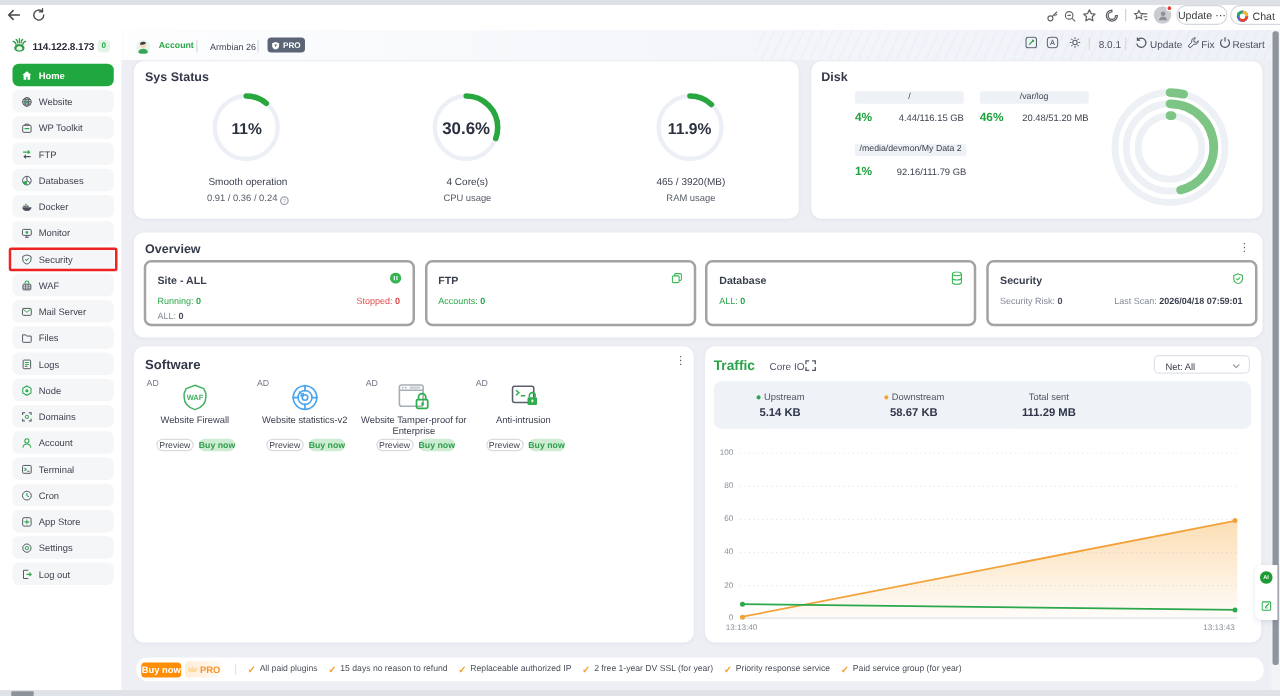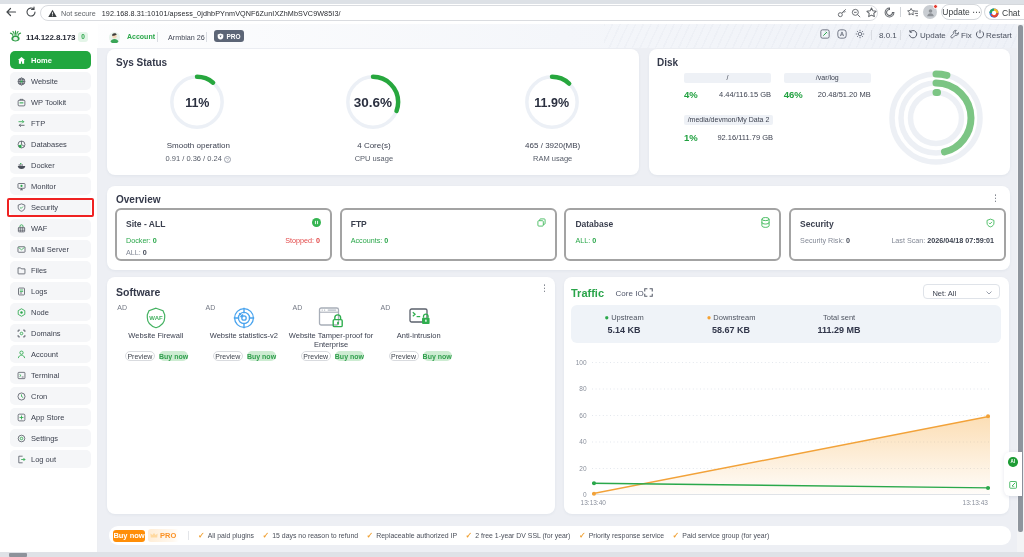--- a/index.html
+++ b/index.html
@@ -77,29 +77,20 @@
 <div id="stage">
 
   <div id="chrome">
     <div class="topstrip"></div>
     <svg class="navico" style="left:5px" width="12" height="12" viewBox="0 0 12 12">
         <path d="M10.5 6H2M5.5 2.5L2 6l3.5 3.5" stroke="#45494d" stroke-width="1.2" fill="none" stroke-linecap="round"></path>
       </svg>
     <svg class="navico" style="left:25px" width="12" height="12" viewBox="0 0 12 12">
         <path d="M10 6a4 4 0 1 1-1.2-2.8M9 1v2.5H6.5" stroke="#45494d" stroke-width="1.1" fill="none" stroke-linecap="round"></path>
       </svg>
-    <div id="urlbar">
-      <svg class="warn" width="9" height="9" viewBox="0 0 10 10">
-          <path d="M5 0.8L9.7 9H0.3z" fill="#3c4043"></path>
-          <rect x="4.5" y="3.6" width="1" height="2.6" fill="#fff"></rect>
-          <rect x="4.5" y="7" width="1" height="1" fill="#fff"></rect>
-        </svg>
-      <span class="ns">Not secure</span>
-      <span class="url">192.168.8.31:10101/apsess_0jdhbPYnmVQNF6ZunIXZhMbSVC9W85I3/</span>
-    </div>
 
     <svg class="abs" style="left:837px; top:8px;" width="10" height="10" viewBox="0 0 12 12">
         <circle cx="4" cy="8" r="2.4" fill="none" stroke="#5f6368" stroke-width="1.1"></circle>
         <path d="M5.8 6.2L10.5 1.5M8.7 3.3l1.6 1.6M7.5 4.5l1.3 1.3" stroke="#5f6368" stroke-width="1.1" fill="none"></path>
       </svg>
     <svg class="abs" style="left:851px; top:8px;" width="10" height="10" viewBox="0 0 12 12">
         <circle cx="5.2" cy="5.2" r="3.6" fill="none" stroke="#5f6368" stroke-width="1.1"></circle>
         <path d="M8 8l3 3" stroke="#5f6368" stroke-width="1.1"></path>
         <path d="M3.6 5.2h3.2" stroke="#5f6368" stroke-width="1.1"></path>
       </svg>
@@ -344,21 +335,21 @@
 
     <div class="card" style="left:8px; top:138px; width:903px; height:84px;">
       <div class="ctitle" style="position:absolute; left:9px; top:7.5px;">Overview</div>
       <div class="abs" style="left:884px; top:7px; font-size:9px; color:#555b68; letter-spacing:0;">⋮</div>
       <div class="ovcard" style="left:8px; width:217px;">
         <div class="ovtitle">Site - ALL</div>
         <svg class="abs" style="right:9px; top:8px;" width="9" height="9" viewBox="0 0 12 12">
             <circle cx="6" cy="6" r="6" fill="#35b551"></circle>
             <path d="M4.6 3.8v4.4M7.4 3.8v4.4" stroke="#fff" stroke-width="1.2"></path>
           </svg>
-        <div class="ovline" style="left:9px; top:25.5px;"><span style="color:#2aa74a;">Docker: </span><span style="color:#2aa74a; font-weight:bold;">0</span></div>
+        <div class="ovline" style="left:9px; top:25.5px;"><span style="color:#2aa74a;">Running: </span><span style="color:#2aa74a; font-weight:bold;">0</span></div>
         <div class="ovline" style="right:10px; top:25.5px;"><span style="color:#e24848;">Stopped: </span><span style="color:#e24848; font-weight:bold;">0</span></div>
         <div class="ovline" style="left:9px; top:37.5px;"><span style="color:#838996;">ALL: </span><span style="color:#454b58; font-weight:bold;">0</span></div>
       </div>
       <div class="ovcard" style="left:232.7px; width:217px;">
         <div class="ovtitle">FTP</div>
         <svg class="abs" style="right:9px; top:8px;" width="9" height="9" viewBox="0 0 12 12">
             <rect x="3.6" y="1.2" width="7.2" height="7.2" rx="1.2" fill="none" stroke="#35b551" stroke-width="1.1"></rect>
             <rect x="1.2" y="3.6" width="7.2" height="7.2" rx="1.2" fill="#fff" stroke="#35b551" stroke-width="1.1"></rect>
           </svg>
         <div class="ovline" style="left:9px; top:25.5px;"><span style="color:#2aa74a;">Accounts: </span><span style="color:#2aa74a; font-weight:bold;">0</span></div>

